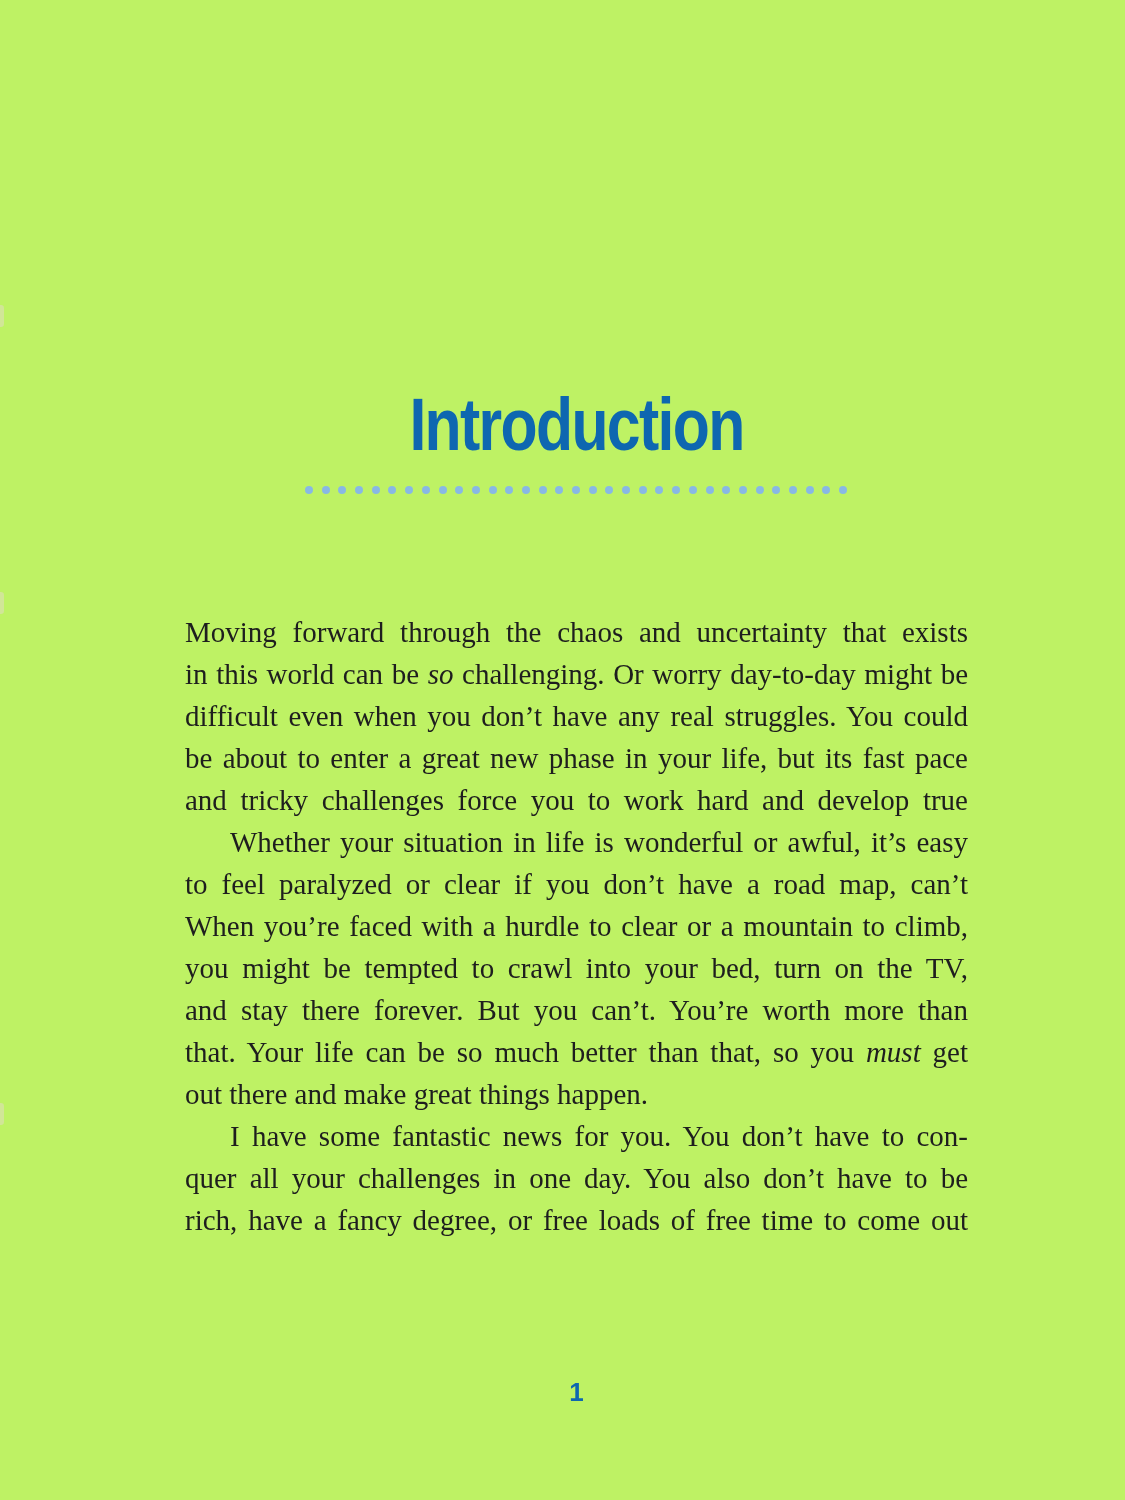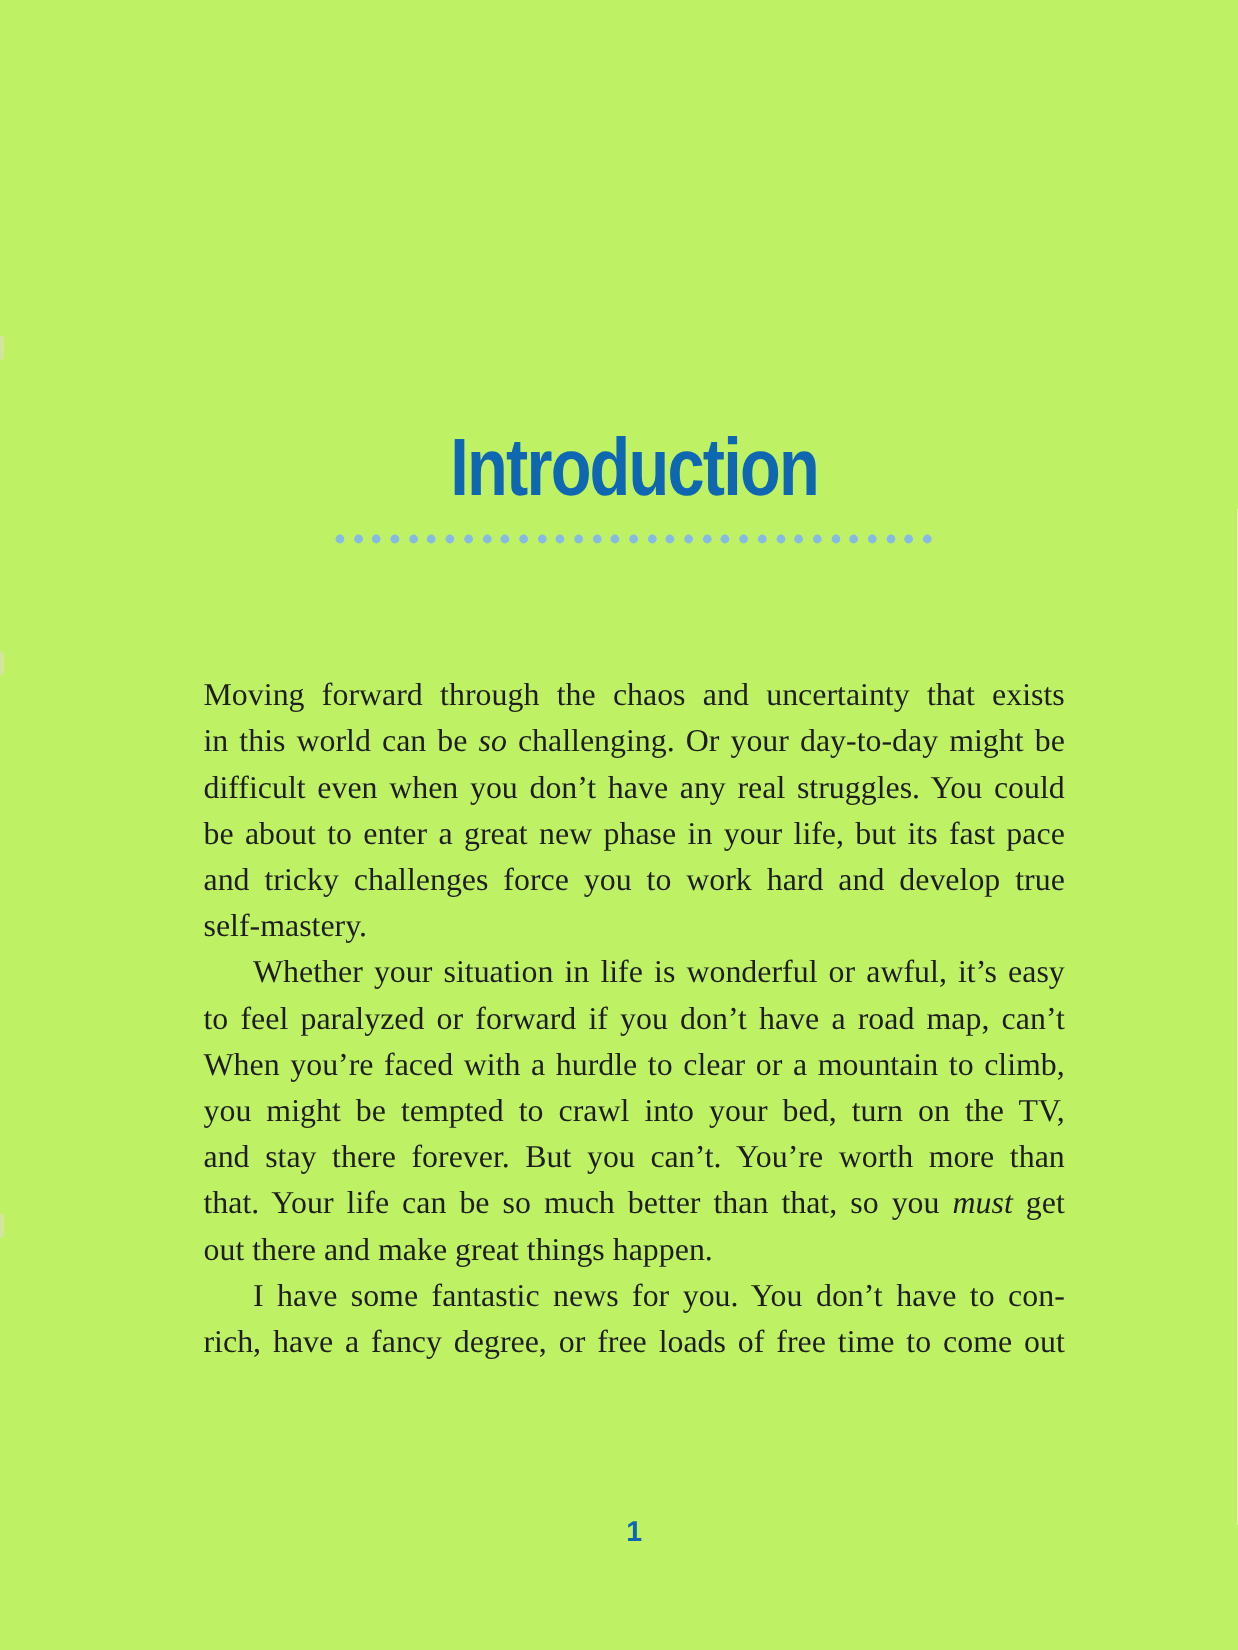--- a/index.html
+++ b/index.html
@@ -138,37 +138,37 @@
         <span class="dot"></span>
         <span class="dot"></span>
         <span class="dot"></span>
         <span class="dot"></span>
         <span class="dot"></span>
       </div>
 
     <div class="body-text">
         <div class="para">
           <div class="line"><span>Moving forward through the chaos and uncertainty that exists</span></div>
-          <div class="line"><span>in this world can be </span><em>so</em><span> challenging. Or your day-to-day might be</span></div>
+          <div class="line"><span>in this world can be </span><em>so</em><span> challenging. Or worry day-to-day might be</span></div>
           <div class="line"><span>difficult even when you don’t have any real struggles. You could</span></div>
           <div class="line"><span>be about to enter a great new phase in your life, but its fast pace</span></div>
           <div class="line"><span>and tricky challenges force you to work hard and develop true</span></div>
-          <div class="line last"><span>self-mastery.</span></div>
         </div>
         <div class="para">
           <div class="line indent"><span>Whether your situation in life is wonderful or awful, it’s easy</span></div>
-          <div class="line"><span>to feel paralyzed or forward if you don’t have a road map, can’t</span></div>
+          <div class="line"><span>to feel paralyzed or clear if you don’t have a road map, can’t</span></div>
           <div class="line"><span>When you’re faced with a hurdle to clear or a mountain to climb,</span></div>
           <div class="line"><span>you might be tempted to crawl into your bed, turn on the TV,</span></div>
           <div class="line"><span>and stay there forever. But you can’t. You’re worth more than</span></div>
           <div class="line"><span>that. Your life can be so much better than that, so you </span><em>must</em><span> get</span></div>
           <div class="line last"><span>out there and make great things happen.</span></div>
         </div>
         <div class="para">
           <div class="line indent"><span>I have some fantastic news for you. You don’t have to con-</span></div>
+          <div class="line"><span>quer all your challenges in one day. You also don’t have to be</span></div>
           <div class="line"><span>rich, have a fancy degree, or free loads of free time to come out</span></div>
         </div>
       </div>
 
     <div class="page-number">1</div>
 
   </div>
 </div>
 
 </body></html>

